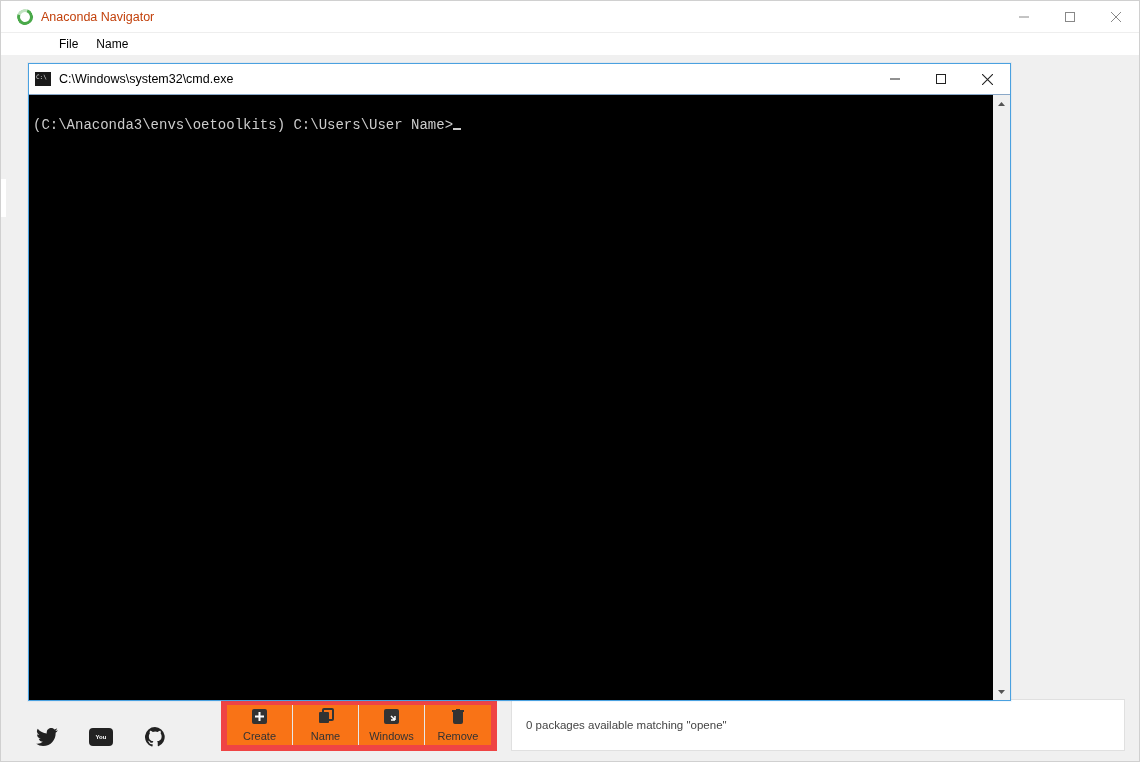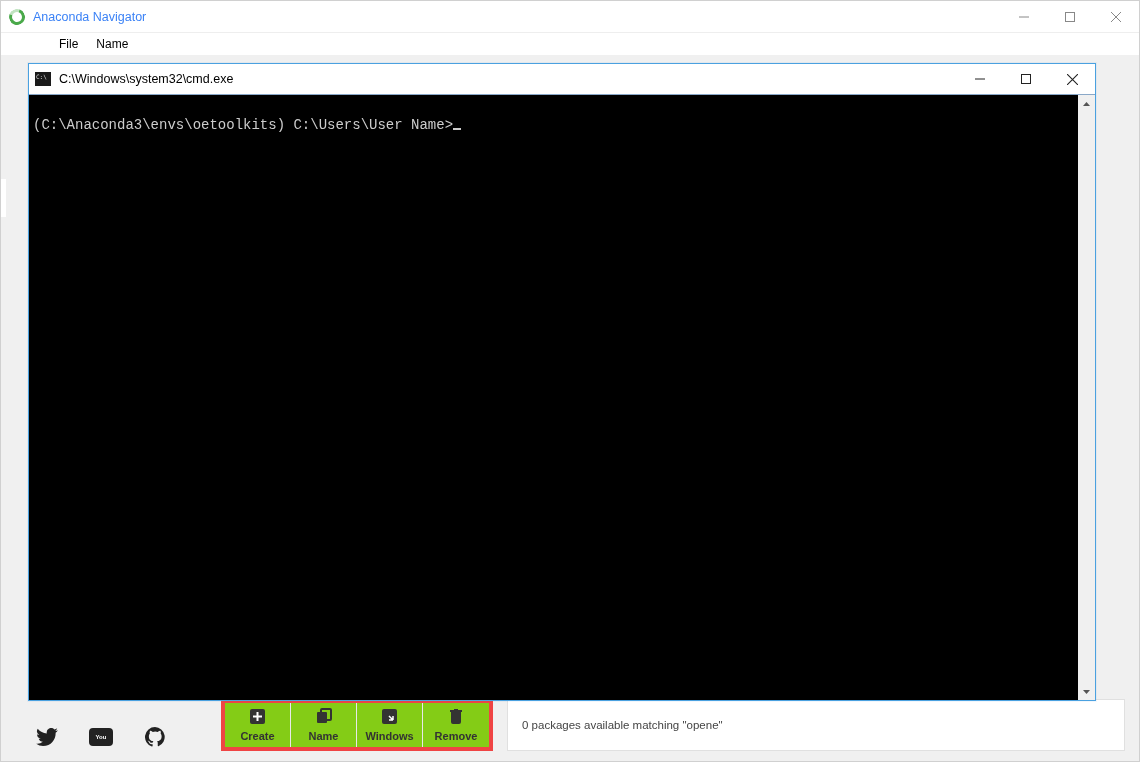--- a/index.html
+++ b/index.html
@@ -18,22 +18,22 @@
     .nav-window {
       position: absolute;
       top: 0; left: 0; right: 0; bottom: 0;
       display: flex;
       flex-direction: column;
     }
     .nav-titlebar {
       height: 32px;
       display: flex;
       align-items: center;
-      padding-left: 8px;
-      color: #3b82f6;
+      padding-left: 16px;
+      color: #c2410c;
       font-size: 12.5px;
       border-bottom: 1px solid #eee;
       text-align: right;
     }
     .nav-logo {
       width: 16px; height: 16px;
       border: 3px solid #4aa94a;
       border-radius: 50%;
       border-top-color: #c0e3c0;
       margin-right: 8px;
@@ -85,23 +85,22 @@
     .nav-bottombar {
       position: absolute;
       left: 220px; right: 14px; bottom: 10px;
       height: 52px;
       display: flex;
       align-items: stretch;
       gap: 14px;
     }
     .env-actions {
       display: flex;
-      border: 4px solid #ef4444;
-      background: #84cc16;
-      font-weight: bold;
+      border: 6px solid #ef4444;
+      background: #f97316;
     }
     .env-action {
       width: 66px;
       display: flex;
       flex-direction: column;
       align-items: center;
       justify-content: center;
       gap: 6px;
       border-right: 1px solid #e8e8e8;
       font-size: 11px;
@@ -117,21 +116,21 @@
       align-items: center;
       padding-left: 14px;
       font-size: 11.5px;
       color: #444;
     }
 
     
     .cmd-window {
       position: absolute;
       left: 27px; top: 62px;
-      width: 1068px; height: 638px;
+      width: 983px; height: 638px;
       border: 1px solid #4aa1e0;
       background: #fff;
       display: flex;
       flex-direction: column;
       box-shadow: 0 0 0 1px rgba(0,100,200,0.05);
     }
     .cmd-titlebar {
       height: 30px;
       display: flex;
       align-items: center;

